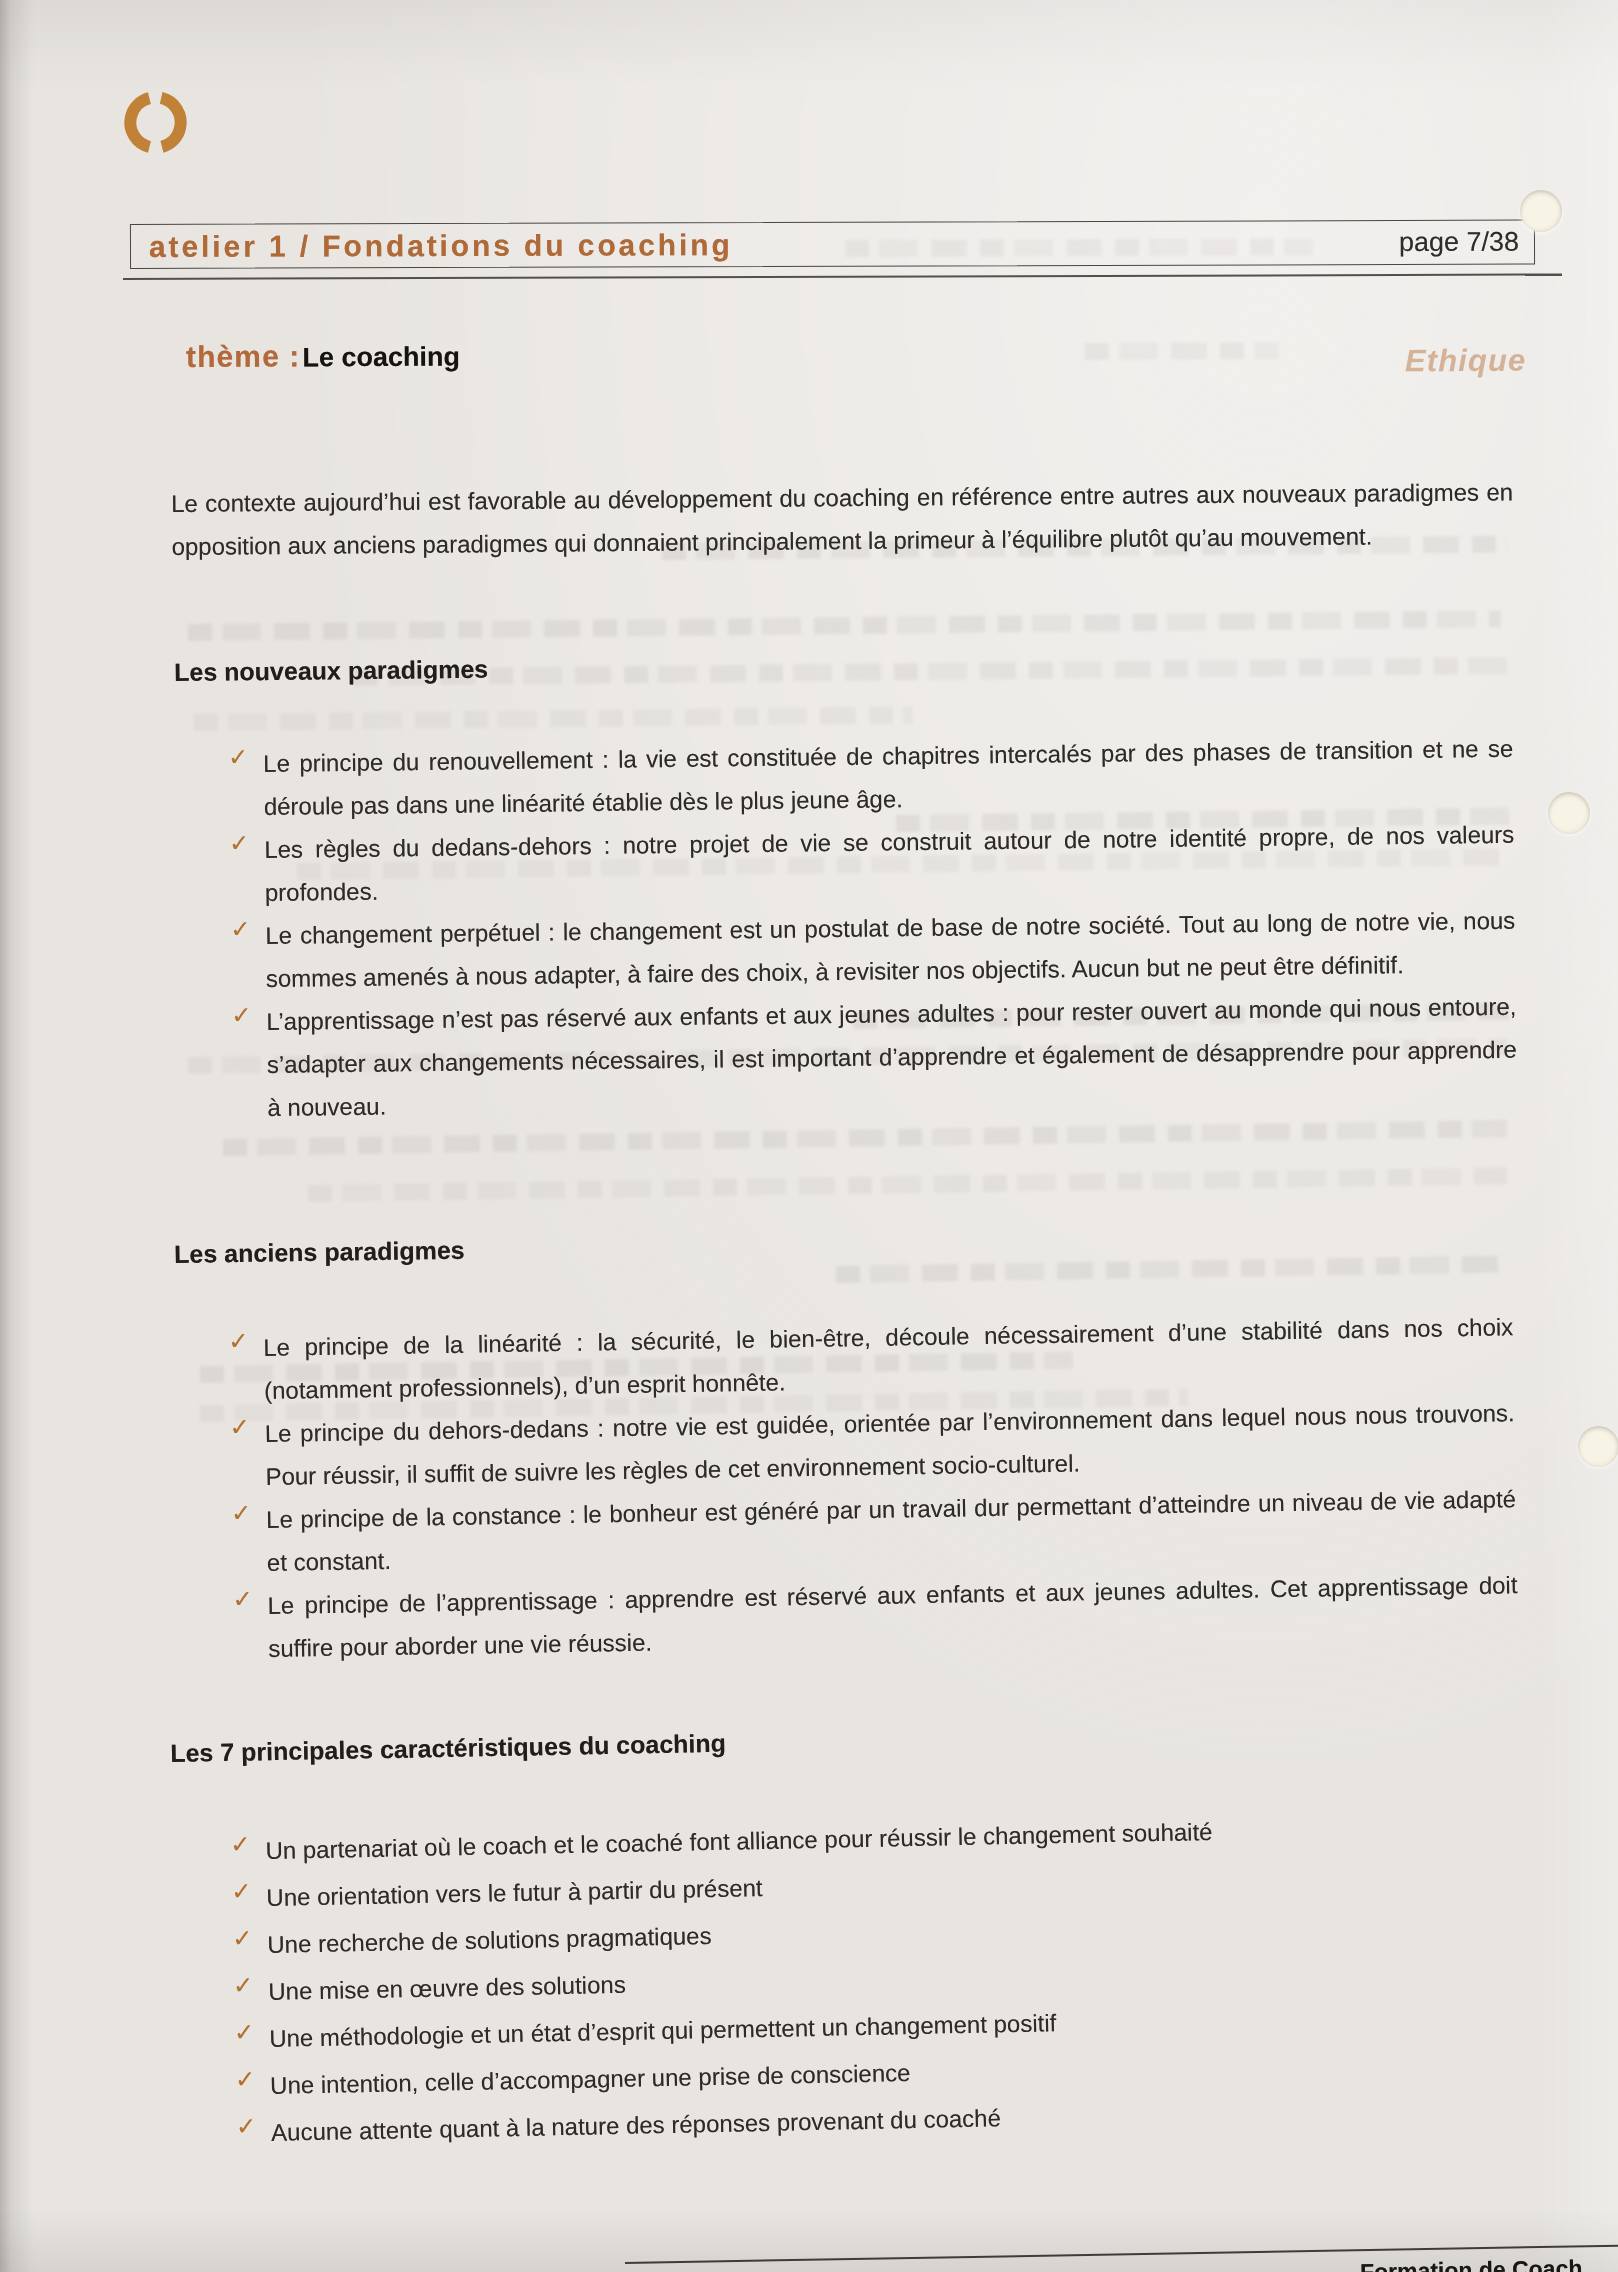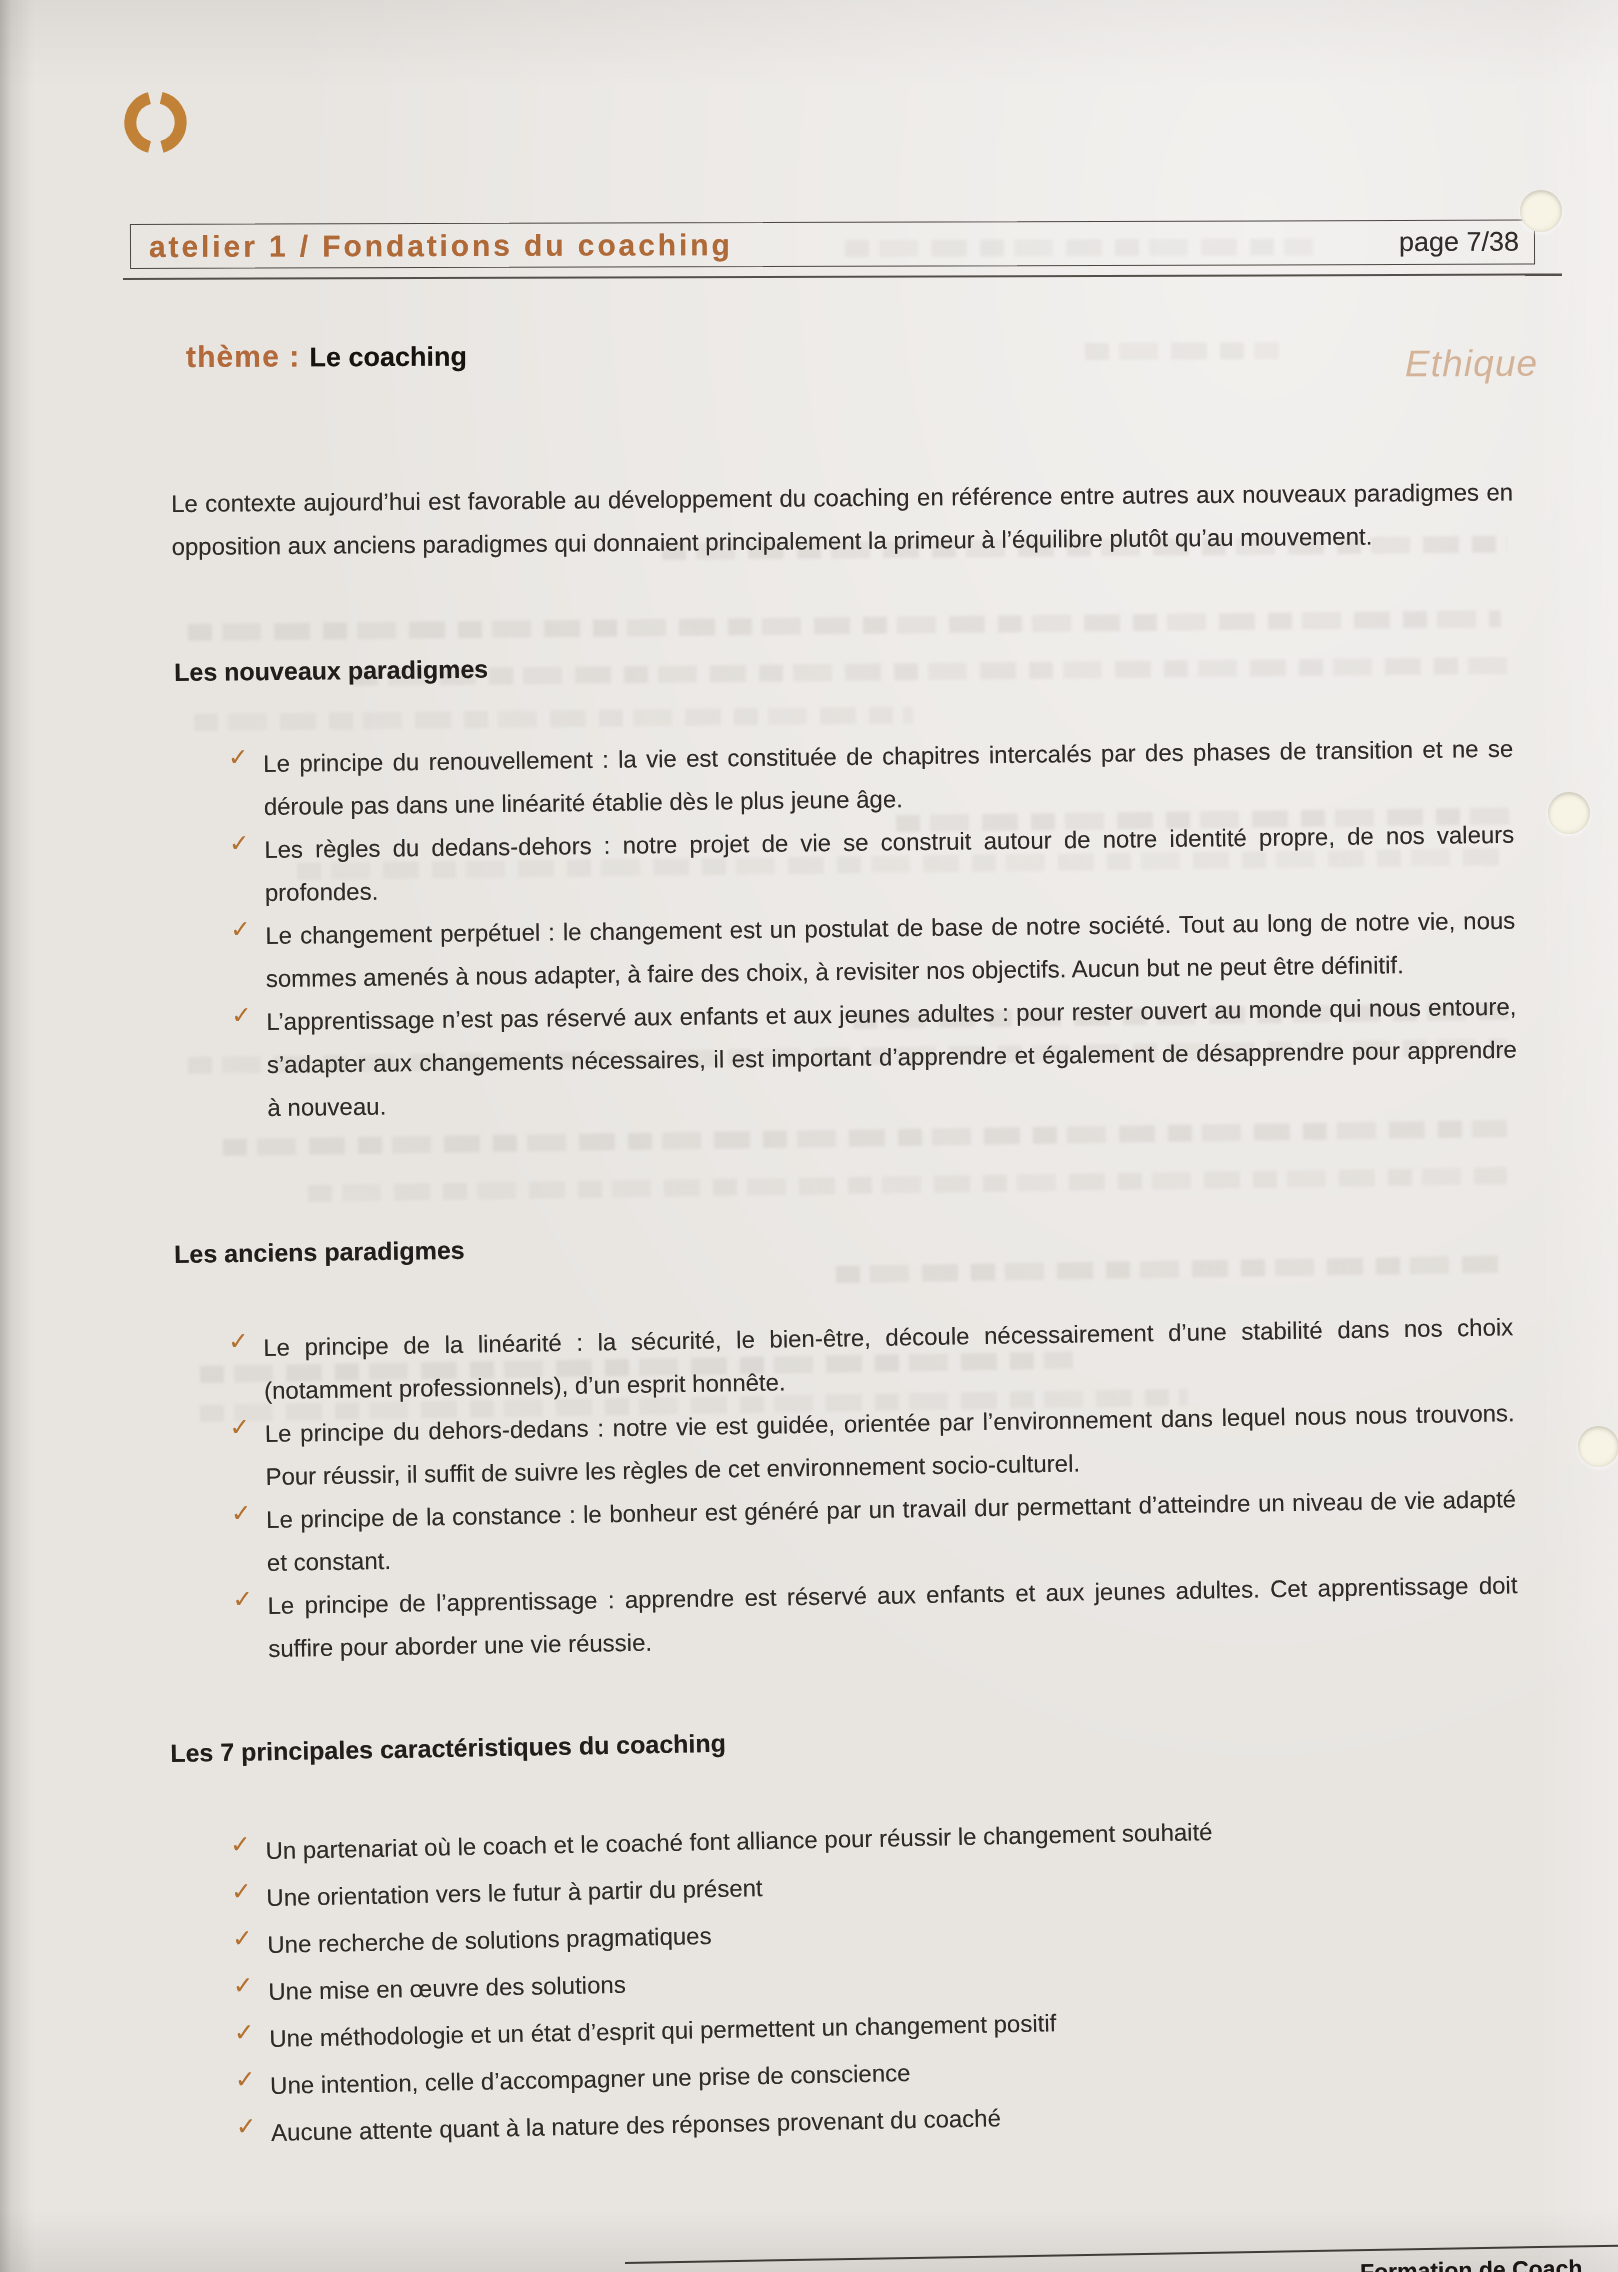--- a/index.html
+++ b/index.html
@@ -49,25 +49,25 @@
     left:123px;top:278px;width:1439px;height:1.7px;background:#53504b;
     transform:rotate(-.18deg);transform-origin:left center;
   }
   
   #theme-row{left:186px;top:340px;transform:rotate(-.3deg);transform-origin:left center;white-space:nowrap;}
   #theme-label{
     font-size:30px;font-weight:bold;color:#b4693a;letter-spacing:1.1px;
     text-shadow:0 0 0.6px rgba(150,85,40,.45);
   }
   #theme-value{
-    font-size:27px;font-weight:bold;color:#17130f;margin-left:9px;
+    font-size:27px;font-weight:bold;color:#17130f;margin-left:2px;
     text-shadow:0 0 0.6px rgba(20,15,10,.5);
   }
   #watermark{
-    left:1405px;top:343px;font-size:37px;font-style:italic;font-weight:normal;
+    left:1405px;top:343px;font-size:31px;font-style:italic;font-weight:bold;
     color:rgba(187,129,82,.55);letter-spacing:1.1px;
     transform:rotate(-.3deg);
   }
   
   .bodytext{
     font-size:24px;line-height:43px;color:var(--ink);
     text-align:justify;
     text-shadow:0 0 0.6px rgba(45,38,32,.42);
     transform-origin:left top;
   }

